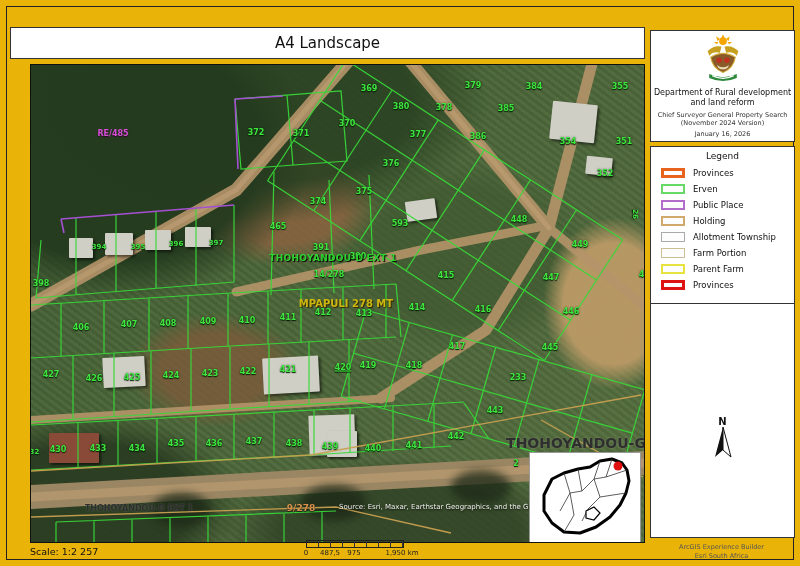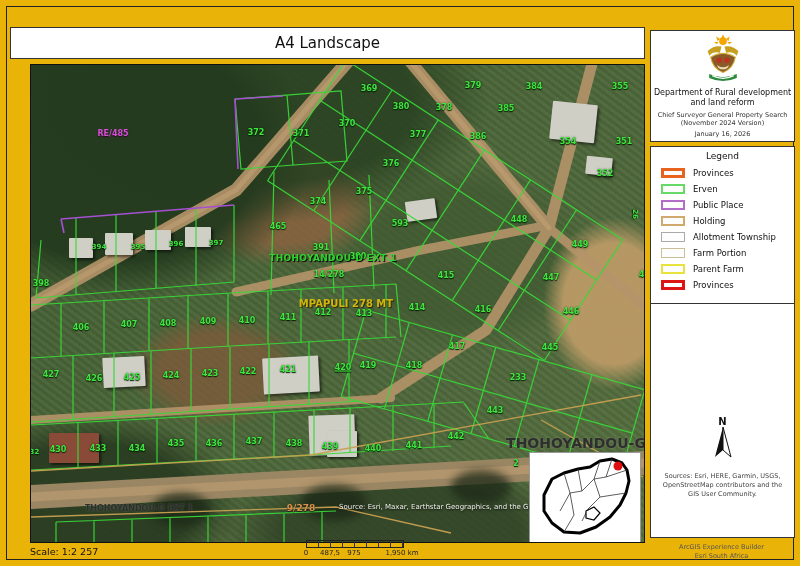--- a/index.html
+++ b/index.html
@@ -315,21 +315,20 @@
   </div>
 
   <div class="box" id="miscbox">
     <div id="north">
       <div class="nl">N</div>
       <svg width="22" height="32" viewBox="0 0 22 32">
         <path d="M11,0 L3,30 L11,23 Z" fill="#111"></path>
         <path d="M11,0 L19,30 L11,23 Z" fill="#fff" stroke="#111" stroke-width="1"></path>
       </svg>
     </div>
-    <div id="sources">Sources: Esri, HERE, Garmin, USGS, OpenStreetMap contributors and the GIS User Community.</div>
   </div>
 
   <div id="footer-right">
     <span>ArcGIS Experience Builder</span><br>
     <span>Esri South Africa</span>
   </div>
 
   <div id="scaletext">Scale: 1:2 257</div>
   <div id="sbarwrap">
     <div id="sbar"></div>

